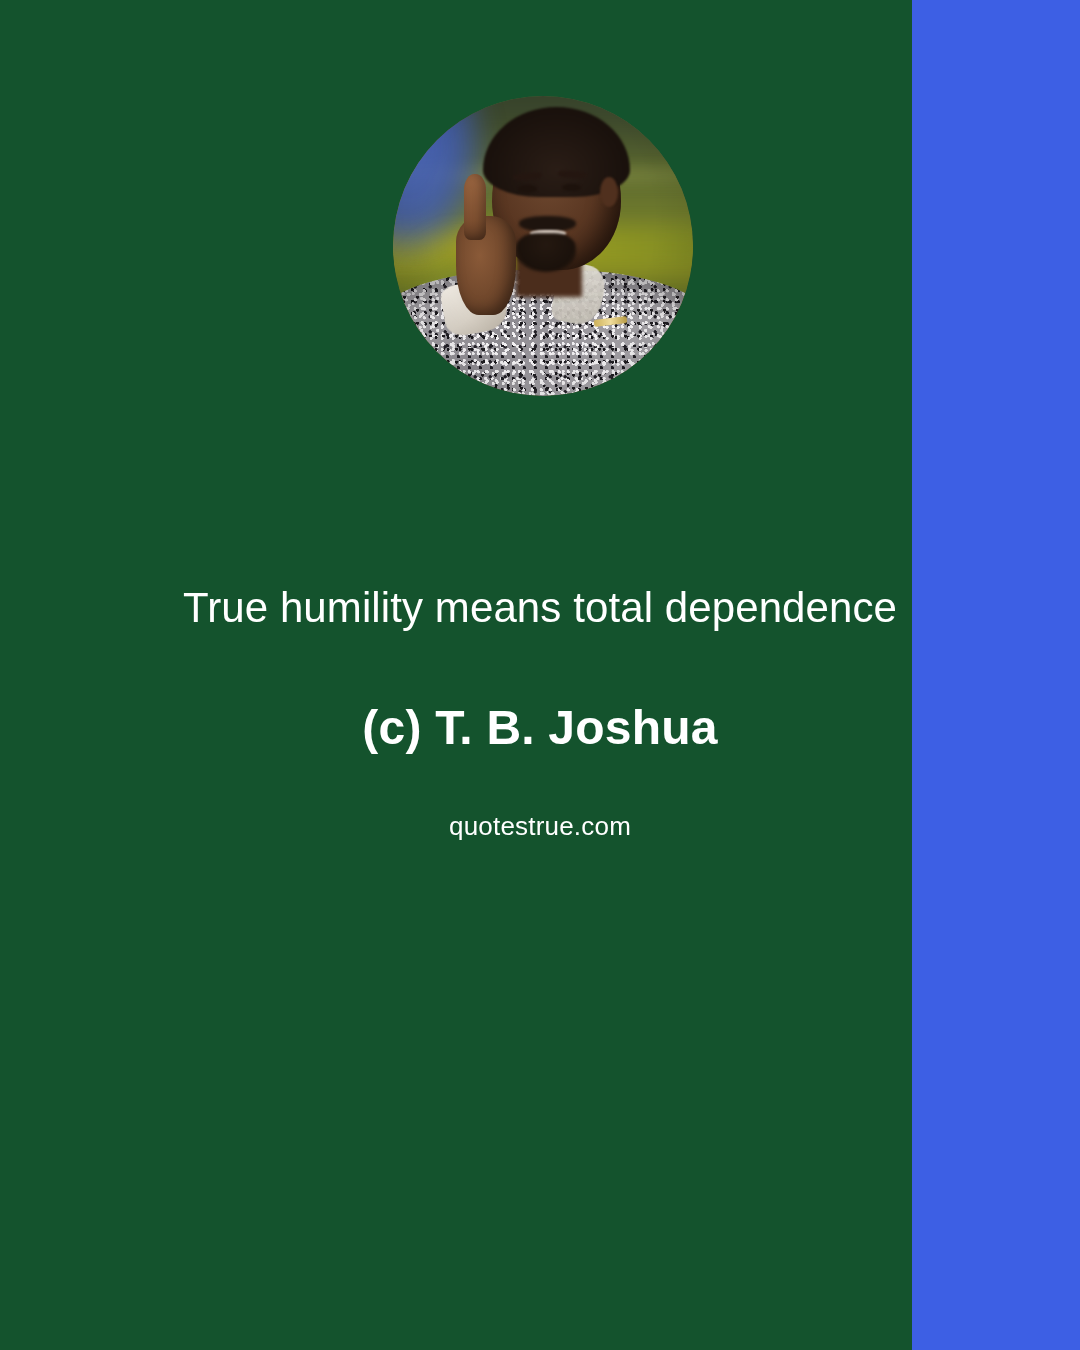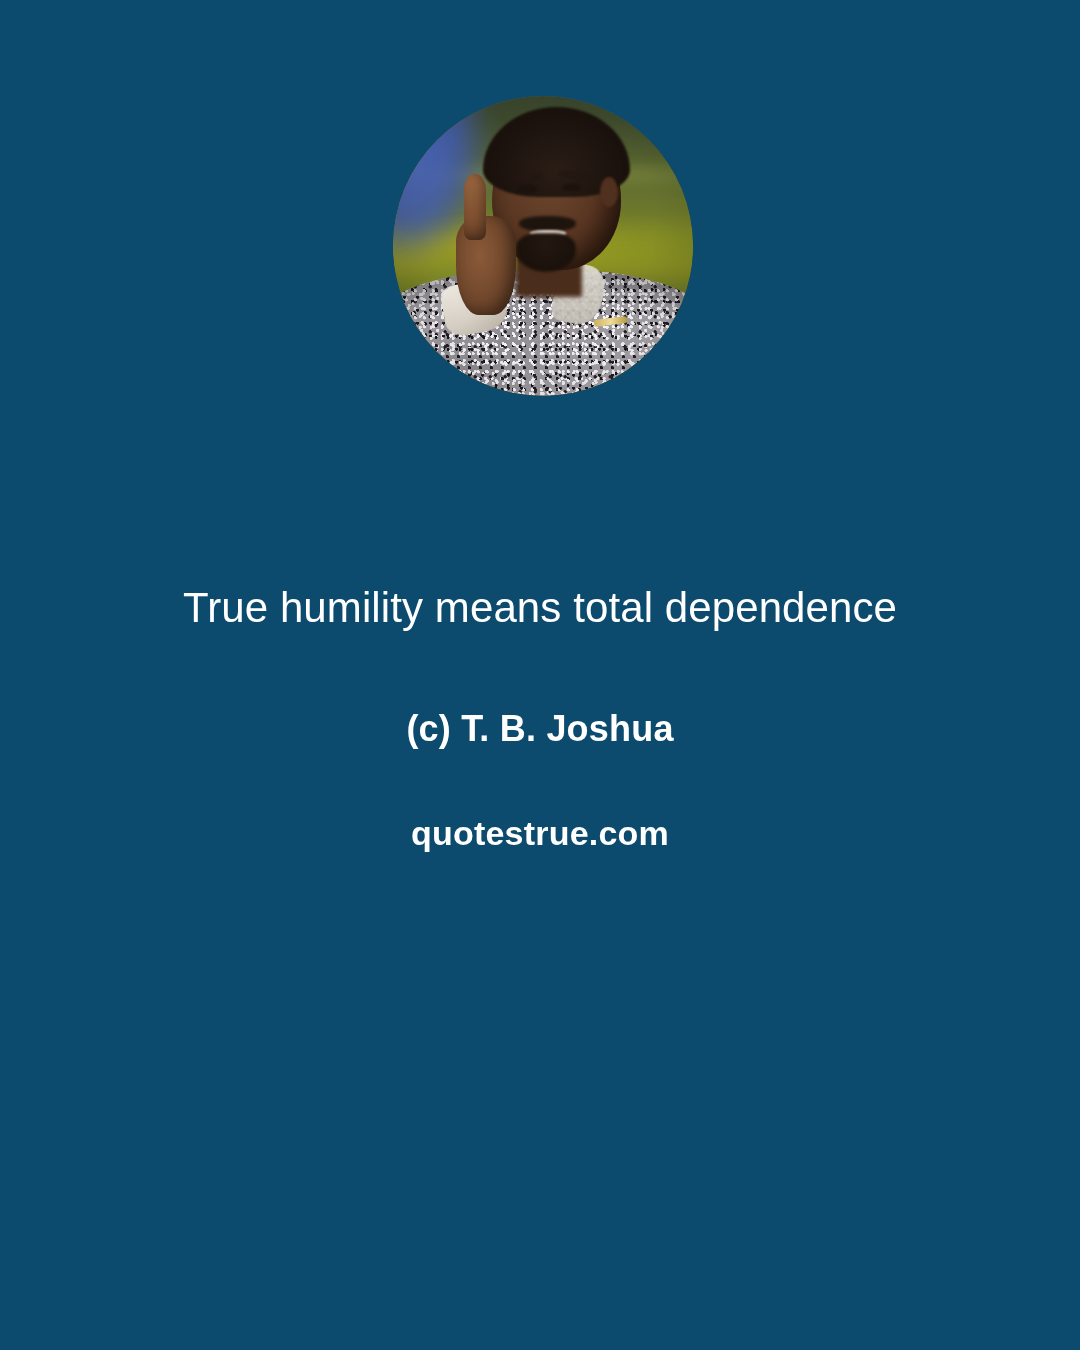--- a/index.html
+++ b/index.html
@@ -10,23 +10,23 @@
   body {
     width: 1080px;
     height: 1350px;
     background: #3d5fe4;
     font-family: "Liberation Sans", sans-serif;
     overflow: hidden;
   }
 
   .card {
     position: relative;
-    width: 1080px;
+    width: 912px;
     height: 1350px;
-    background: #0c4a6e;
+    background: #14532d;
     box-sizing: border-box;
   }
 
   
   .portrait-wrap {
     position: absolute;
     left: 393px;
     top: 96px;
     width: 300px;
     height: 300px;
@@ -289,30 +289,30 @@
     font-size: 42px;
     font-weight: 500;
     line-height: 96px;
     letter-spacing: .1px;
     margin: 0;
     padding: 0 60px;
     box-sizing: border-box;
   }
   .attribution {
     color: #ffffff;
-    font-size: 36px;
+    font-size: 48px;
     font-weight: 700;
-    margin: 8px;
+    margin: 0;
     padding-top: 44px;
     letter-spacing: .2px;
   }
   .site {
     color: #ffffff;
-    font-size: 34px;
-    font-weight: 700;
+    font-size: 26px;
+    font-weight: 400;
     margin: 0;
     padding-top: 56px;
     letter-spacing: .2px;
   }
 </style>
 </head>
 <body>
 
 <div class="card">
 

